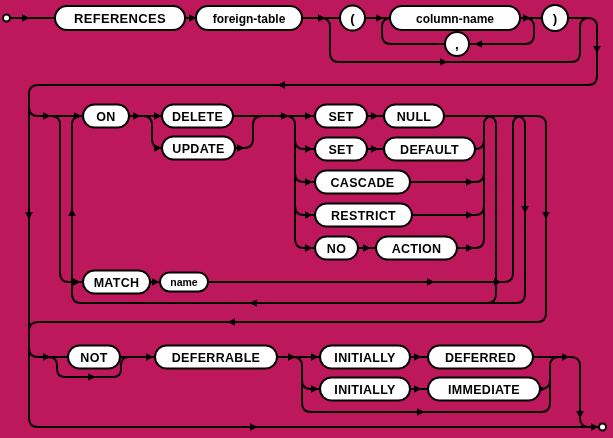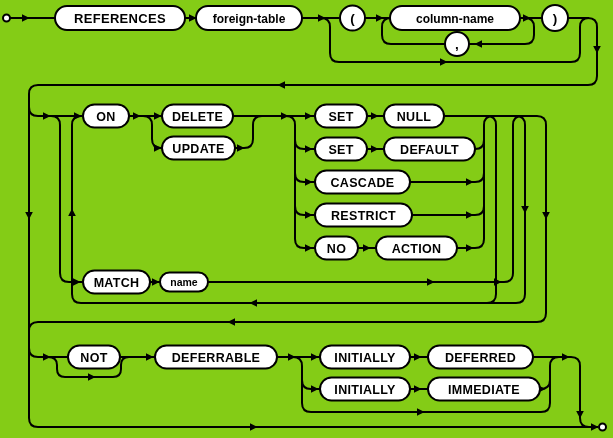--- a/index.html
+++ b/index.html
@@ -1,16 +1,16 @@
 <!DOCTYPE html>
 <html><head>
 <meta charset="utf-8">
 <style>
   html,body{margin:0;padding:0;background:#ffffff;}
-  .diagram-canvas{width:613px;height:438px;background:#84cc16;position:relative;overflow:hidden;}
+  .diagram-canvas{width:613px;height:438px;background:#be185d;position:relative;overflow:hidden;}
   svg{display:block;}
   .wire{fill:none;stroke:#000;stroke-width:2;stroke-linejoin:round;}
   .pill{fill:#fff;stroke:#000;stroke-width:2;}
   .punc{fill:#fff;stroke:#000;stroke-width:2;}
   .term{fill:#fff;stroke:#000;stroke-width:2;}
   .ah{fill:#000;stroke:none;}
   text{font-family:"Liberation Sans","DejaVu Sans",sans-serif;font-weight:bold;fill:#000;text-anchor:middle;}
   .kw{font-size:12.5px;letter-spacing:.3px;}
   .kwtop{font-size:13px;letter-spacing:.3px;}
   .nt{font-size:12px;}

